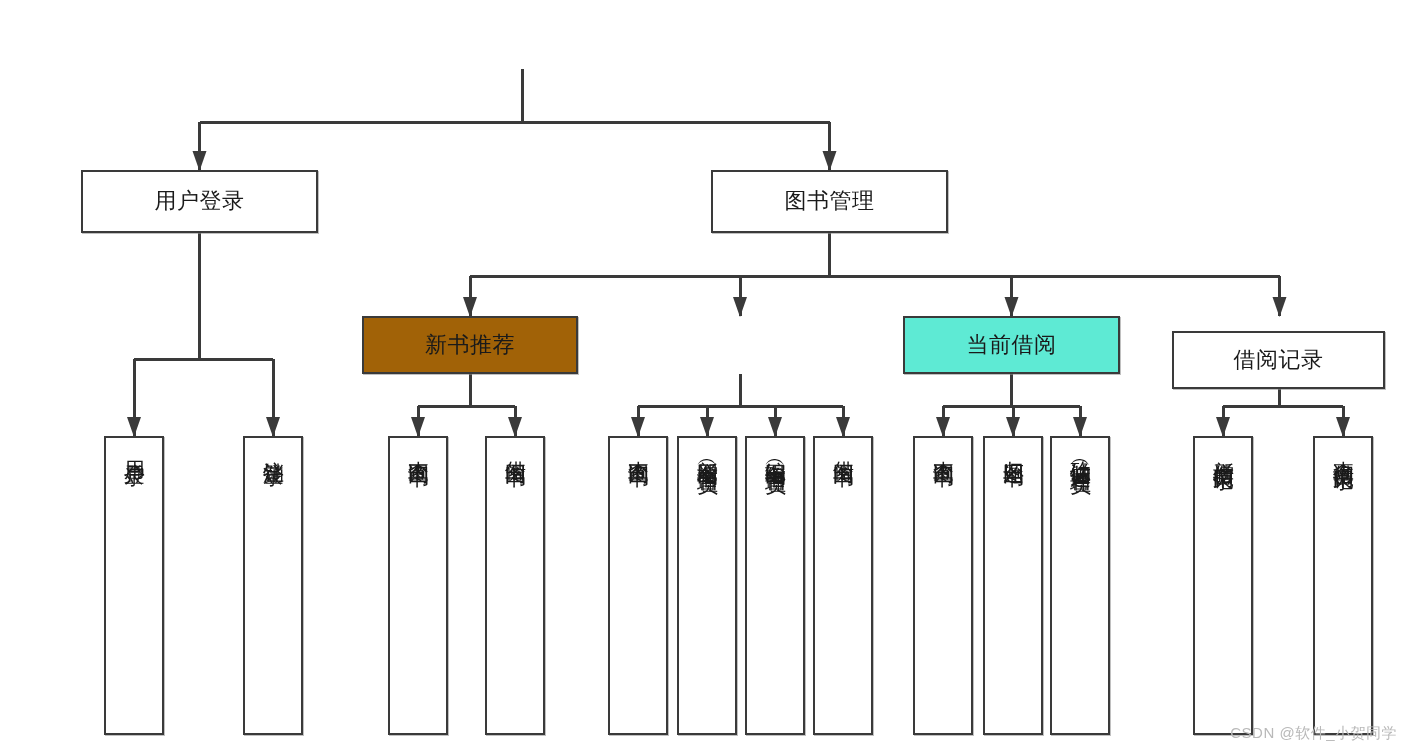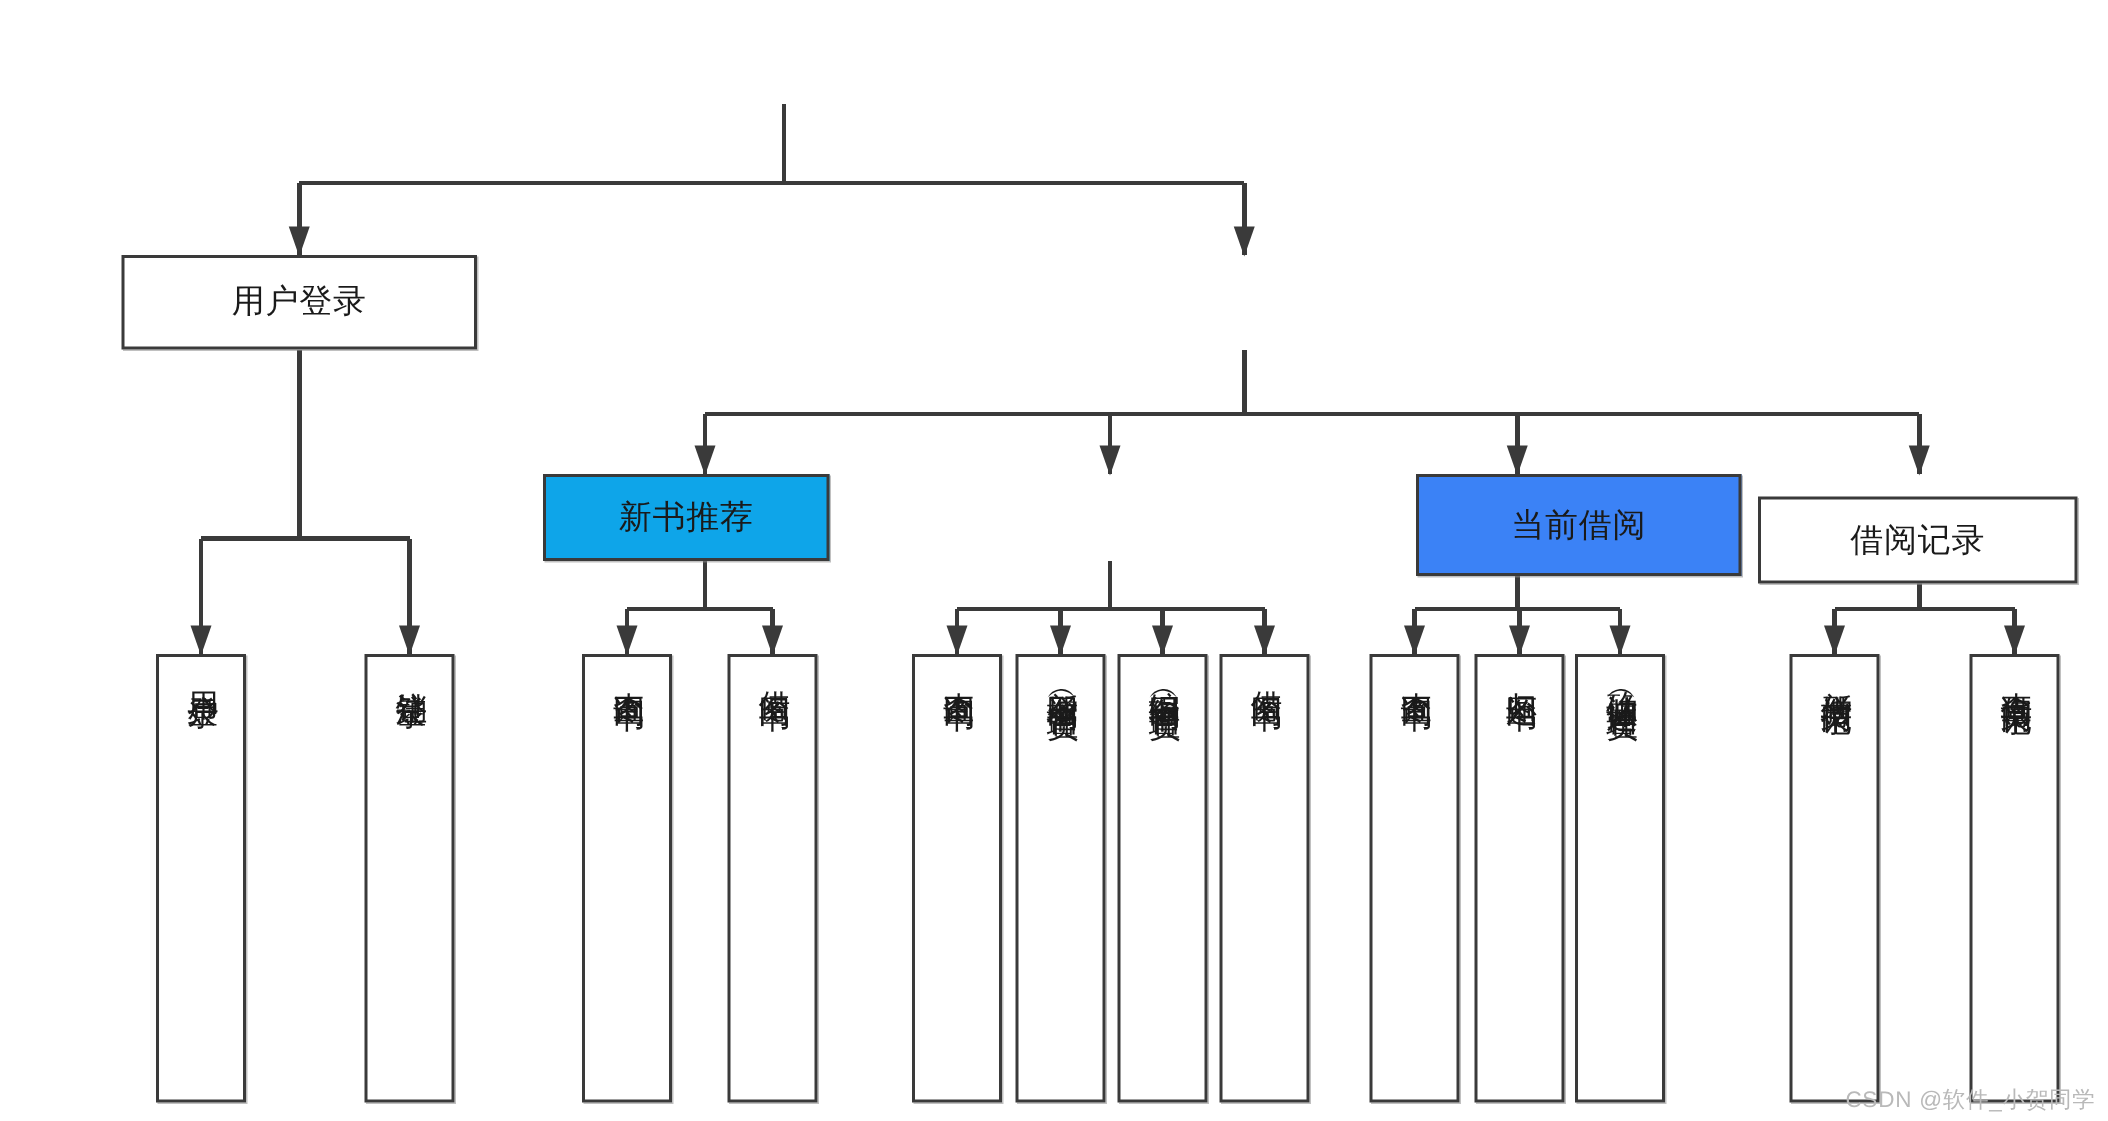--- a/index.html
+++ b/index.html
@@ -109,25 +109,28 @@
       <line x1="1223" y1="406" x2="1223" y2="436" stroke="#3a3a3a" stroke-width="3" shape-rendering="crispEdges"></line>
       <polygon points="1216,417 1230,417 1223,437" fill="#3a3a3a"></polygon>
       <line x1="1343" y1="406" x2="1343" y2="436" stroke="#3a3a3a" stroke-width="3" shape-rendering="crispEdges"></line>
       <polygon points="1336,417 1350,417 1343,437" fill="#3a3a3a"></polygon>
     </svg>
 
 
   <div class="node horiz" id="node-user_login" style="left: 81px; top: 170px; width: 237px; height: 63px; border-color: rgb(58, 58, 58); background: rgb(255, 255, 255); color: rgb(26, 26, 26);">
     <span class="label">用户登录</span>
   </div>
+  <div class="node horiz" id="node-book_manage" style="left: 711px; top: 170px; width: 237px; height: 63px; border-color: rgb(58, 58, 58); background: rgb(255, 255, 255); color: rgb(26, 26, 26);">
+    <span class="label">图书管理</span>
+  </div>
 
-  <div class="node horiz" id="node-new_book_rec" style="left: 362px; top: 316px; width: 191px; height: 58px; border-color: rgb(58, 58, 58); background: #0ea5e9; color: rgb(26, 26, 26);">
+  <div class="node horiz" id="node-new_book_rec" style="left: 362px; top: 316px; width: 216px; height: 58px; border-color: rgb(58, 58, 58); background: #a16207; color: rgb(26, 26, 26);">
     <span class="label">新书推荐</span>
   </div>
-  <div class="node horiz" id="node-current_borrow" style="left: 903px; top: 316px; width: 217px; height: 68px; border-color: rgb(58, 58, 58); background: #3b82f6; color: rgb(26, 26, 26); margin-left: 41px;">
+  <div class="node horiz" id="node-current_borrow" style="left: 903px; top: 316px; width: 217px; height: 58px; border-color: rgb(58, 58, 58); background: #5eead4; color: rgb(26, 26, 26);">
     <span class="label">当前借阅</span>
   </div>
   <div class="node horiz" id="node-borrow_record" style="left: 1172px; top: 331px; width: 213px; height: 58px; border-color: rgb(58, 58, 58); background: rgb(255, 255, 255); color: rgb(26, 26, 26);">
     <span class="label">借阅记录</span>
   </div>
 
   <div class="node vert" id="node-leaf_user_login" style="left: 104px; top: 436px; width: 60px; height: 299px; border-color: rgb(58, 58, 58); background: rgb(255, 255, 255); color: rgb(26, 26, 26);">
     <span class="label">用户登录</span>
   </div>
   <div class="node vert" id="node-leaf_logout" style="left: 243px; top: 436px; width: 60px; height: 299px; border-color: rgb(58, 58, 58); background: rgb(255, 255, 255); color: rgb(26, 26, 26);">

